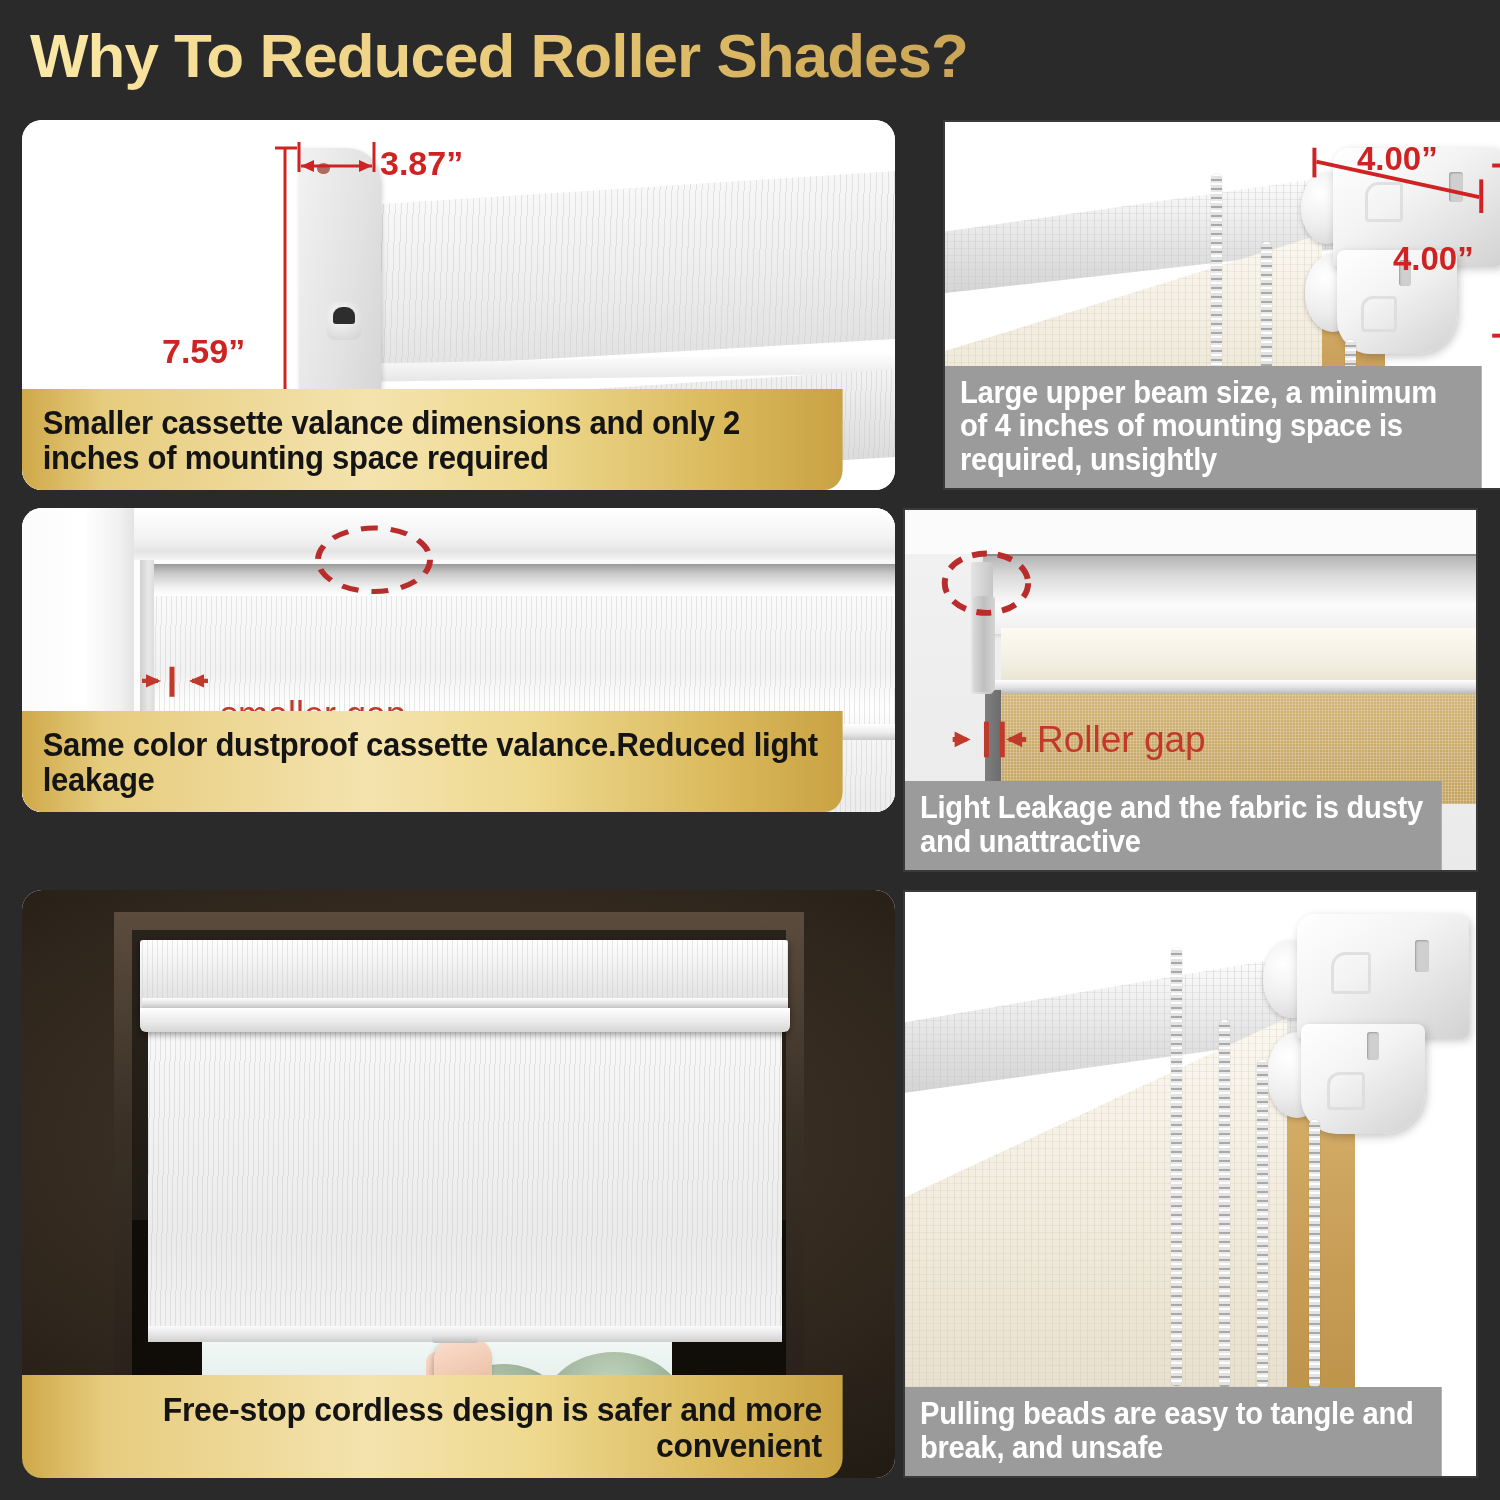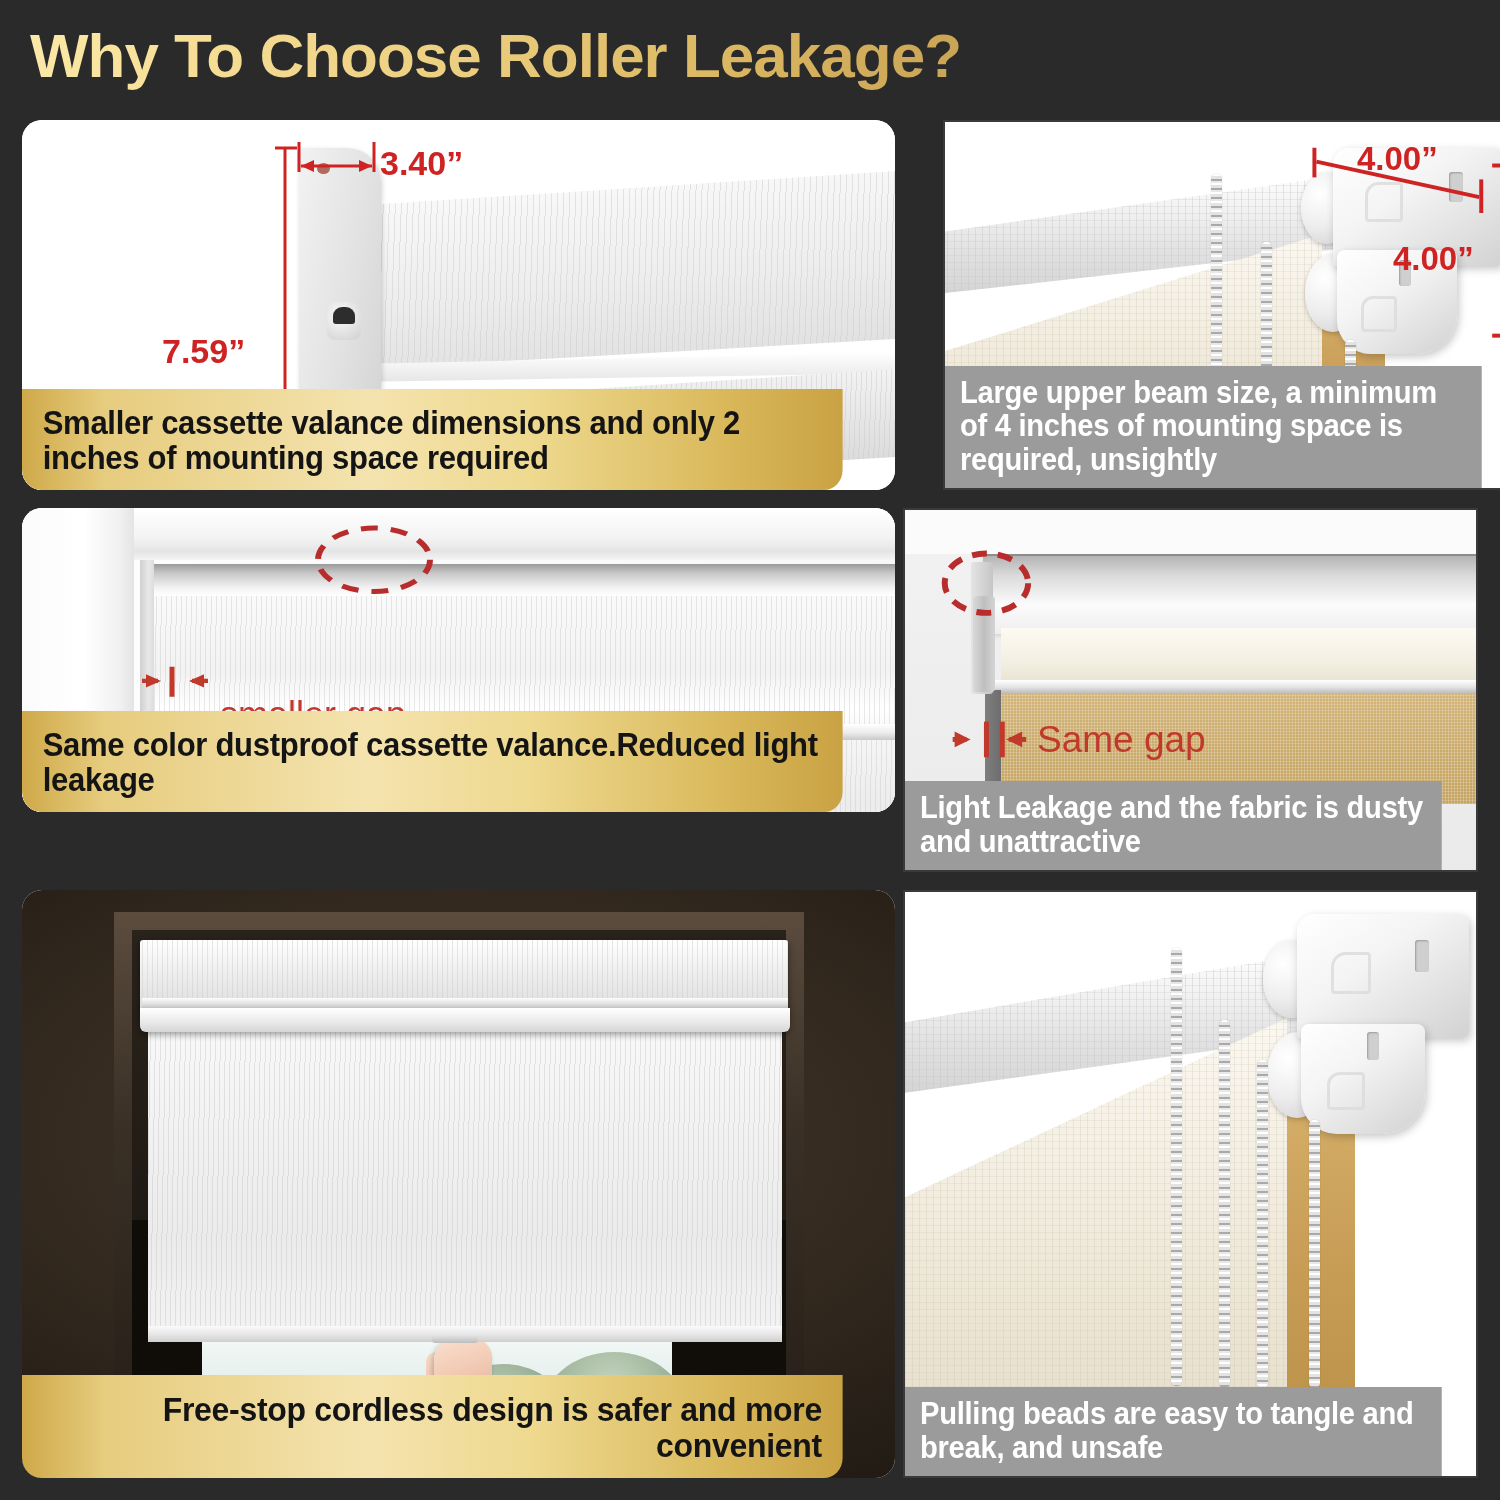--- a/index.html
+++ b/index.html
@@ -244,21 +244,21 @@
   .p5-thumb{position:absolute;left:404px;top:462px;width:20px;height:42px;border-radius:10px;
     background:linear-gradient(180deg,#f8dccb,#ecc0a8);}
 
   
 </style>
 </head>
 <body>
 
 <div id="root">
 
-  <div class="title">Why To Choose Roller Leakage?</div>
+  <div class="title">Why To Reduced Roller Shades?</div>
 
   <div class="panel left p1">
     <div class="photo">
       <div class="p1bg"></div>
       <div class="p1-valance"></div>
       <div class="p1-lip"></div>
       <div class="p1-roll"></div>
       <div class="p1-fabric"></div>
       <div class="p1-bracket"></div>
       <div class="p1-notch"></div>
@@ -272,21 +272,21 @@
           <line x1="253" y1="28" x2="275" y2="28"></line>
           <line x1="253" y1="338" x2="275" y2="338"></line>
           <line x1="277" y1="22" x2="277" y2="52"></line>
           <line x1="352" y1="22" x2="352" y2="52"></line>
           <line x1="279" y1="46" x2="350" y2="46"></line>
         </g>
         <polygon points="279,46 292,40 292,52" fill="#cf2323"></polygon>
         <polygon points="350,46 337,40 337,52" fill="#cf2323"></polygon>
       </svg>
 
-      <div class="dim-txt" style="left:358px;top:24px;font-size:34px;">3.40”</div>
+      <div class="dim-txt" style="left:358px;top:24px;font-size:34px;">3.87”</div>
       <div class="dim-txt" style="left:140px;top:212px;font-size:34px;">7.59”</div>
     </div>
     <div class="cap gold s1">Smaller cassette valance dimensions and only 2 inches of mounting space required</div>
   </div>
 
   <div class="panel right p2">
     <div class="photo">
       <div class="sh-bg"></div>
       <div class="sh-tube" style="left:-8px;top:54px;width:400px;height:118px;
            clip-path:polygon(0% 48%,100% 0%,100% 62%,0% 100%);"></div>
@@ -372,21 +372,21 @@
         <g stroke="#c0392b" stroke-width="5">
           <line x1="48" y1="232" x2="62" y2="232"></line>
           <line x1="105" y1="232" x2="122" y2="232"></line>
           <line x1="82" y1="214" x2="82" y2="250"></line>
           <line x1="98" y1="214" x2="98" y2="250"></line>
         </g>
         <polygon points="66,232 50,224 50,240" fill="#c0392b"></polygon>
         <polygon points="102,232 118,224 118,240" fill="#c0392b"></polygon>
       </svg>
 
-      <div class="ann-txt" style="left:132px;top:209px;font-size:37px;">Same gap</div>
+      <div class="ann-txt" style="left:132px;top:209px;font-size:37px;">Roller gap</div>
     </div>
     <div class="cap gray s2">Light Leakage and the fabric is dusty and unattractive</div>
   </div>
 
   <div class="panel left p5">
     <div class="photo">
       <div class="p5-room"></div>
       <div class="p5-recess"></div>
       <div class="p5-jamb"></div>
       <div class="p5-glass">

